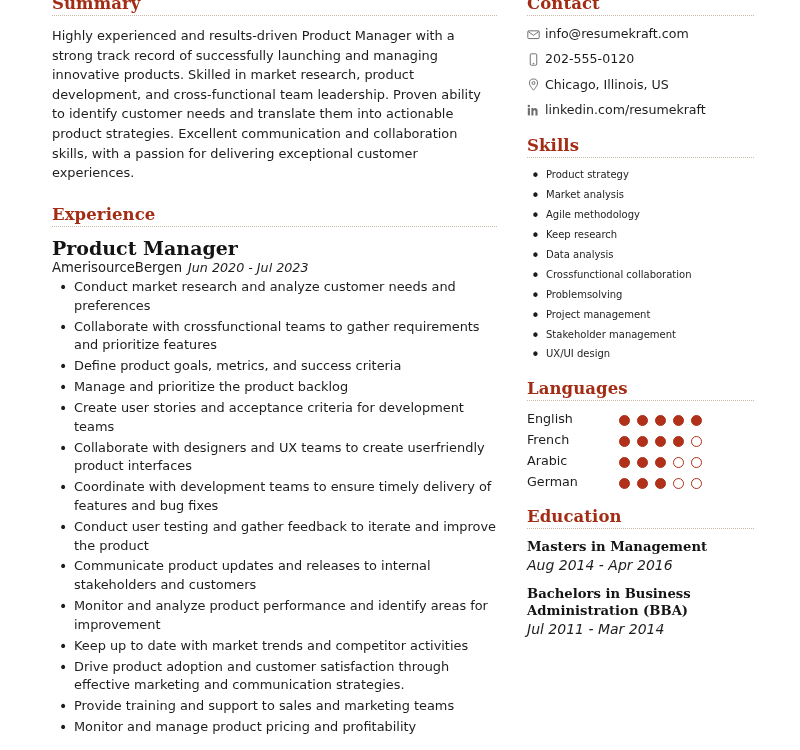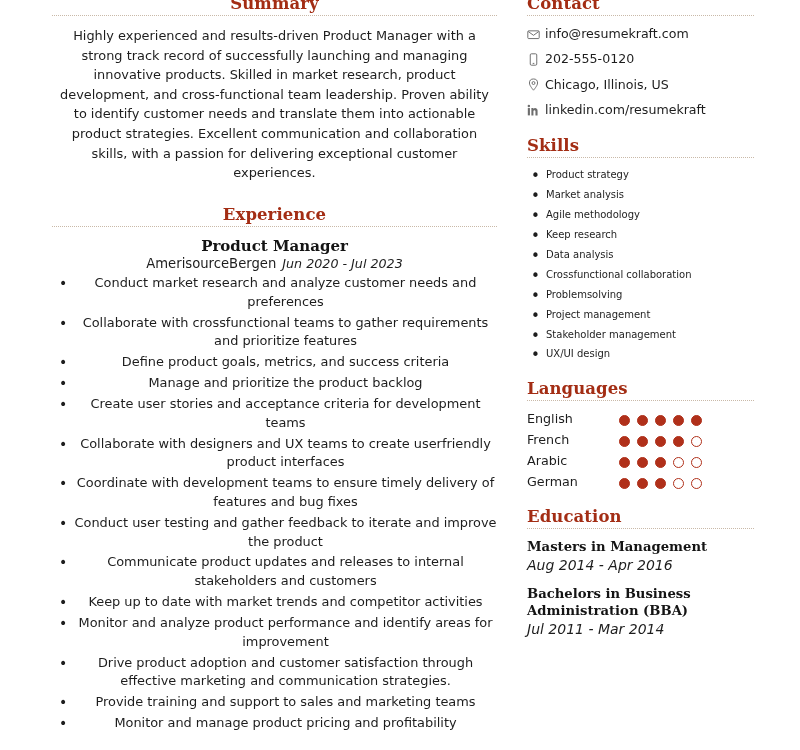--- a/index.html
+++ b/index.html
@@ -15,21 +15,20 @@
     position: relative;
     width: 800px;
     height: 750px;
     overflow: hidden;
     background: #ffffff;
     display: flex;
   }
   .col-left {
     width: 517px;
     padding: 0 20px 0 52px;
-    text-align: center;
   }
   .col-right {
     width: 283px;
     padding: 0 46px 0 10px;
   }
 
   
   .sec-head {
     color: #a32d14;
     font-family: "DejaVu Serif", serif;
@@ -51,21 +50,21 @@
     line-height: 1.52;
     color: #1d1d1d;
     margin: 0;
   }
 
   
   .exp-block { margin-top: 2px; }
   .job-title {
     font-family: "DejaVu Serif", serif;
     font-weight: bold;
-    font-size: 15px;
+    font-size: 19px;
     color: #141414;
     margin: 0 0 1px 0;
   }
   .job-meta {
     font-size: 13.2px;
     color: #1d1d1d;
     margin: 0 0 3px 0;
   }
   .job-company { }
   .job-dates {
@@ -203,22 +202,22 @@
         <ul class="bullets">
           <li>Conduct market research and analyze customer needs and preferences</li>
           <li>Collaborate with crossfunctional teams to gather requirements and prioritize features</li>
           <li>Define product goals, metrics, and success criteria</li>
           <li>Manage and prioritize the product backlog</li>
           <li>Create user stories and acceptance criteria for development teams</li>
           <li>Collaborate with designers and UX teams to create userfriendly product interfaces</li>
           <li>Coordinate with development teams to ensure timely delivery of features and bug fixes</li>
           <li>Conduct user testing and gather feedback to iterate and improve the product</li>
           <li>Communicate product updates and releases to internal stakeholders and customers</li>
+          <li>Monitor and analyze product performance and identify areas for improvement</li>
           <li>Keep up to date with market trends and competitor activities</li>
-          <li>Monitor and analyze product performance and identify areas for improvement</li>
           <li>Drive product adoption and customer satisfaction through effective marketing and communication strategies.</li>
           <li>Provide training and support to sales and marketing teams</li>
           <li>Monitor and manage product pricing and profitability</li>
 
         </ul>
       </div>
     </div>
 
   </div>
 

